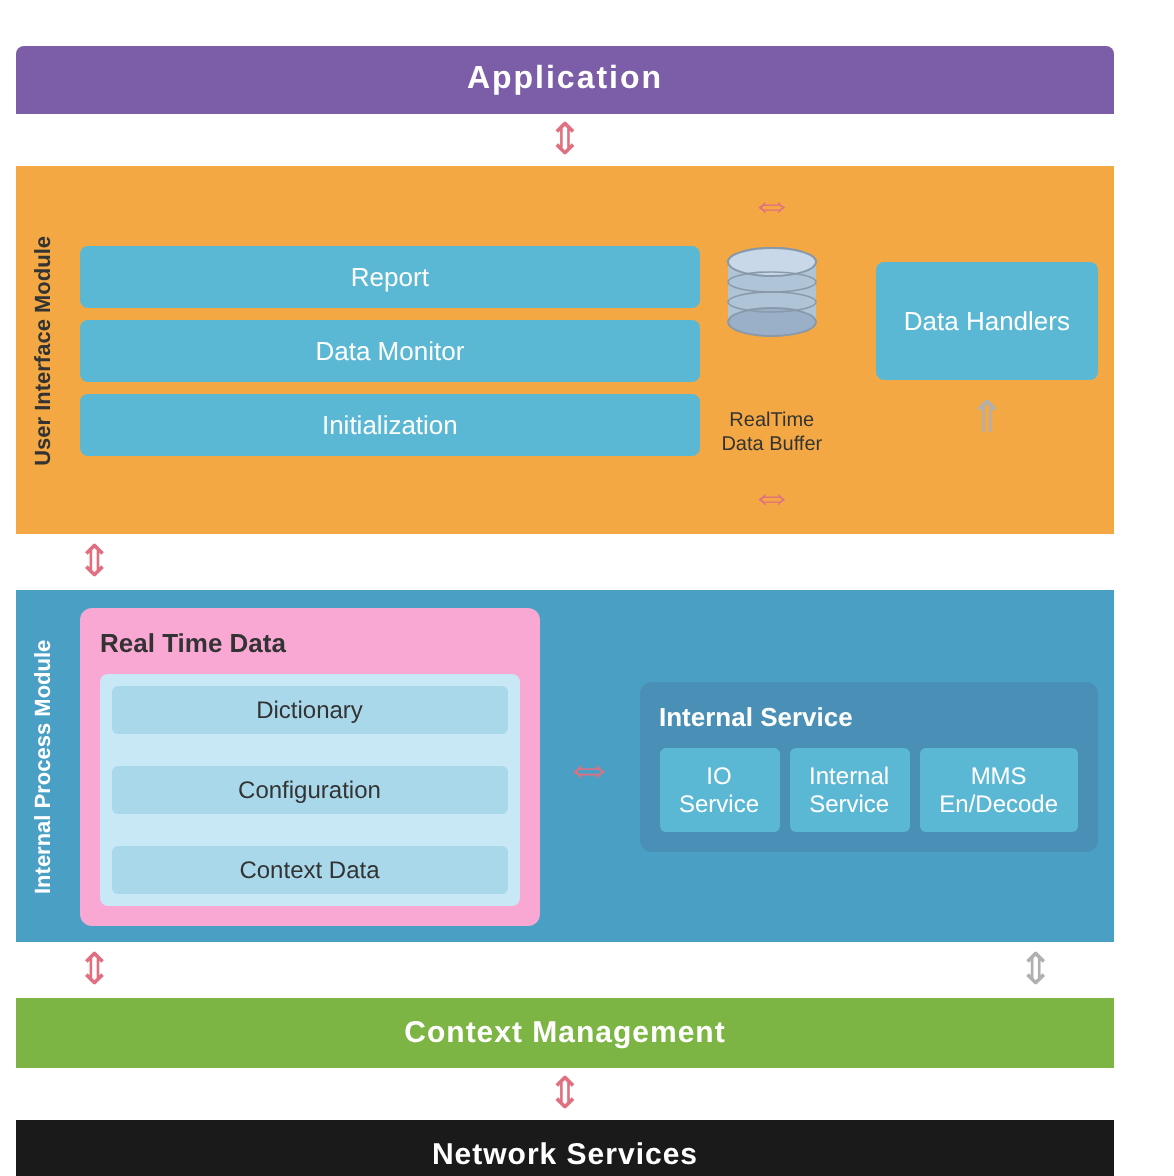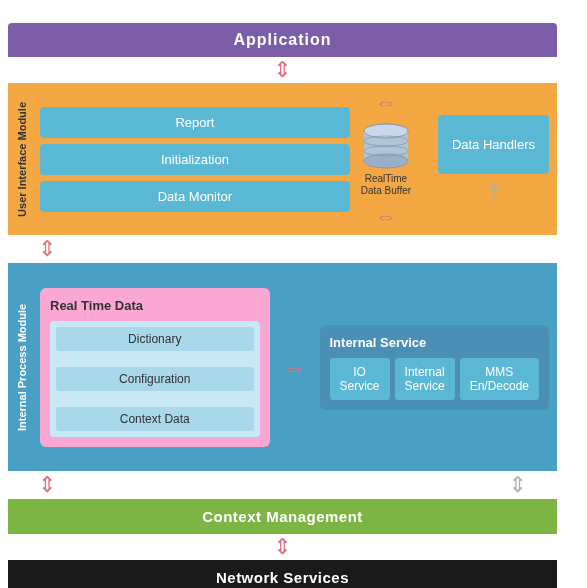--- a/index.html
+++ b/index.html
@@ -84,20 +84,21 @@
       display: flex;
       flex-direction: column;
       align-items: center;
       gap: 4px;
     }
 
     .db-icon {
       display: flex;
       flex-direction: column;
       align-items: center;
+      gap: 32px;
     }
 
     .db-label {
       font-size: 10px;
       text-align: center;
       color: #333;
       line-height: 1.2;
     }
 
     .ui-right {
@@ -281,22 +282,22 @@
 
   <div style="display:flex;justify-content:center;padding:2px 0;">
     <span class="v-arrow-pink">⇕</span>
   </div>
 
   <div class="ui-module-wrapper">
     <div class="ui-module-label">User Interface Module</div>
     <div class="ui-module-content">
       <div class="ui-left-panels">
         <div class="ui-panel-box">Report</div>
+        <div class="ui-panel-box">Data Monitor</div>
         <div class="ui-panel-box">Initialization</div>
-        <div class="ui-panel-box">Data Monitor</div>
       </div>
 
       <div class="ui-center">
 
         <div style="display:flex;align-items:center;gap:2px;margin-bottom:4px;">
           <span class="h-arrow-pink">⇔</span>
         </div>
 
         <div class="db-icon">
           <svg width="56" height="52" viewBox="0 0 56 52">

